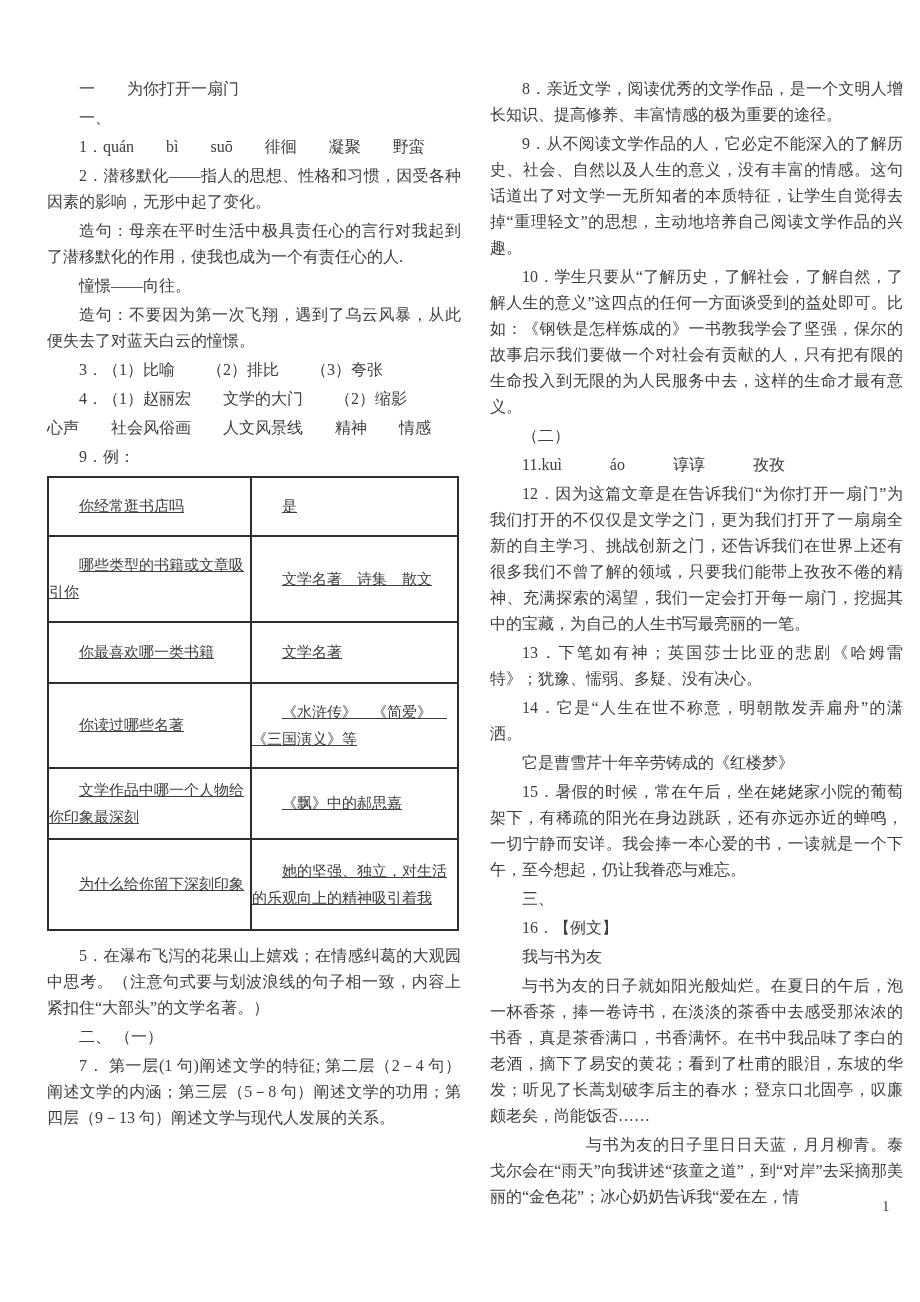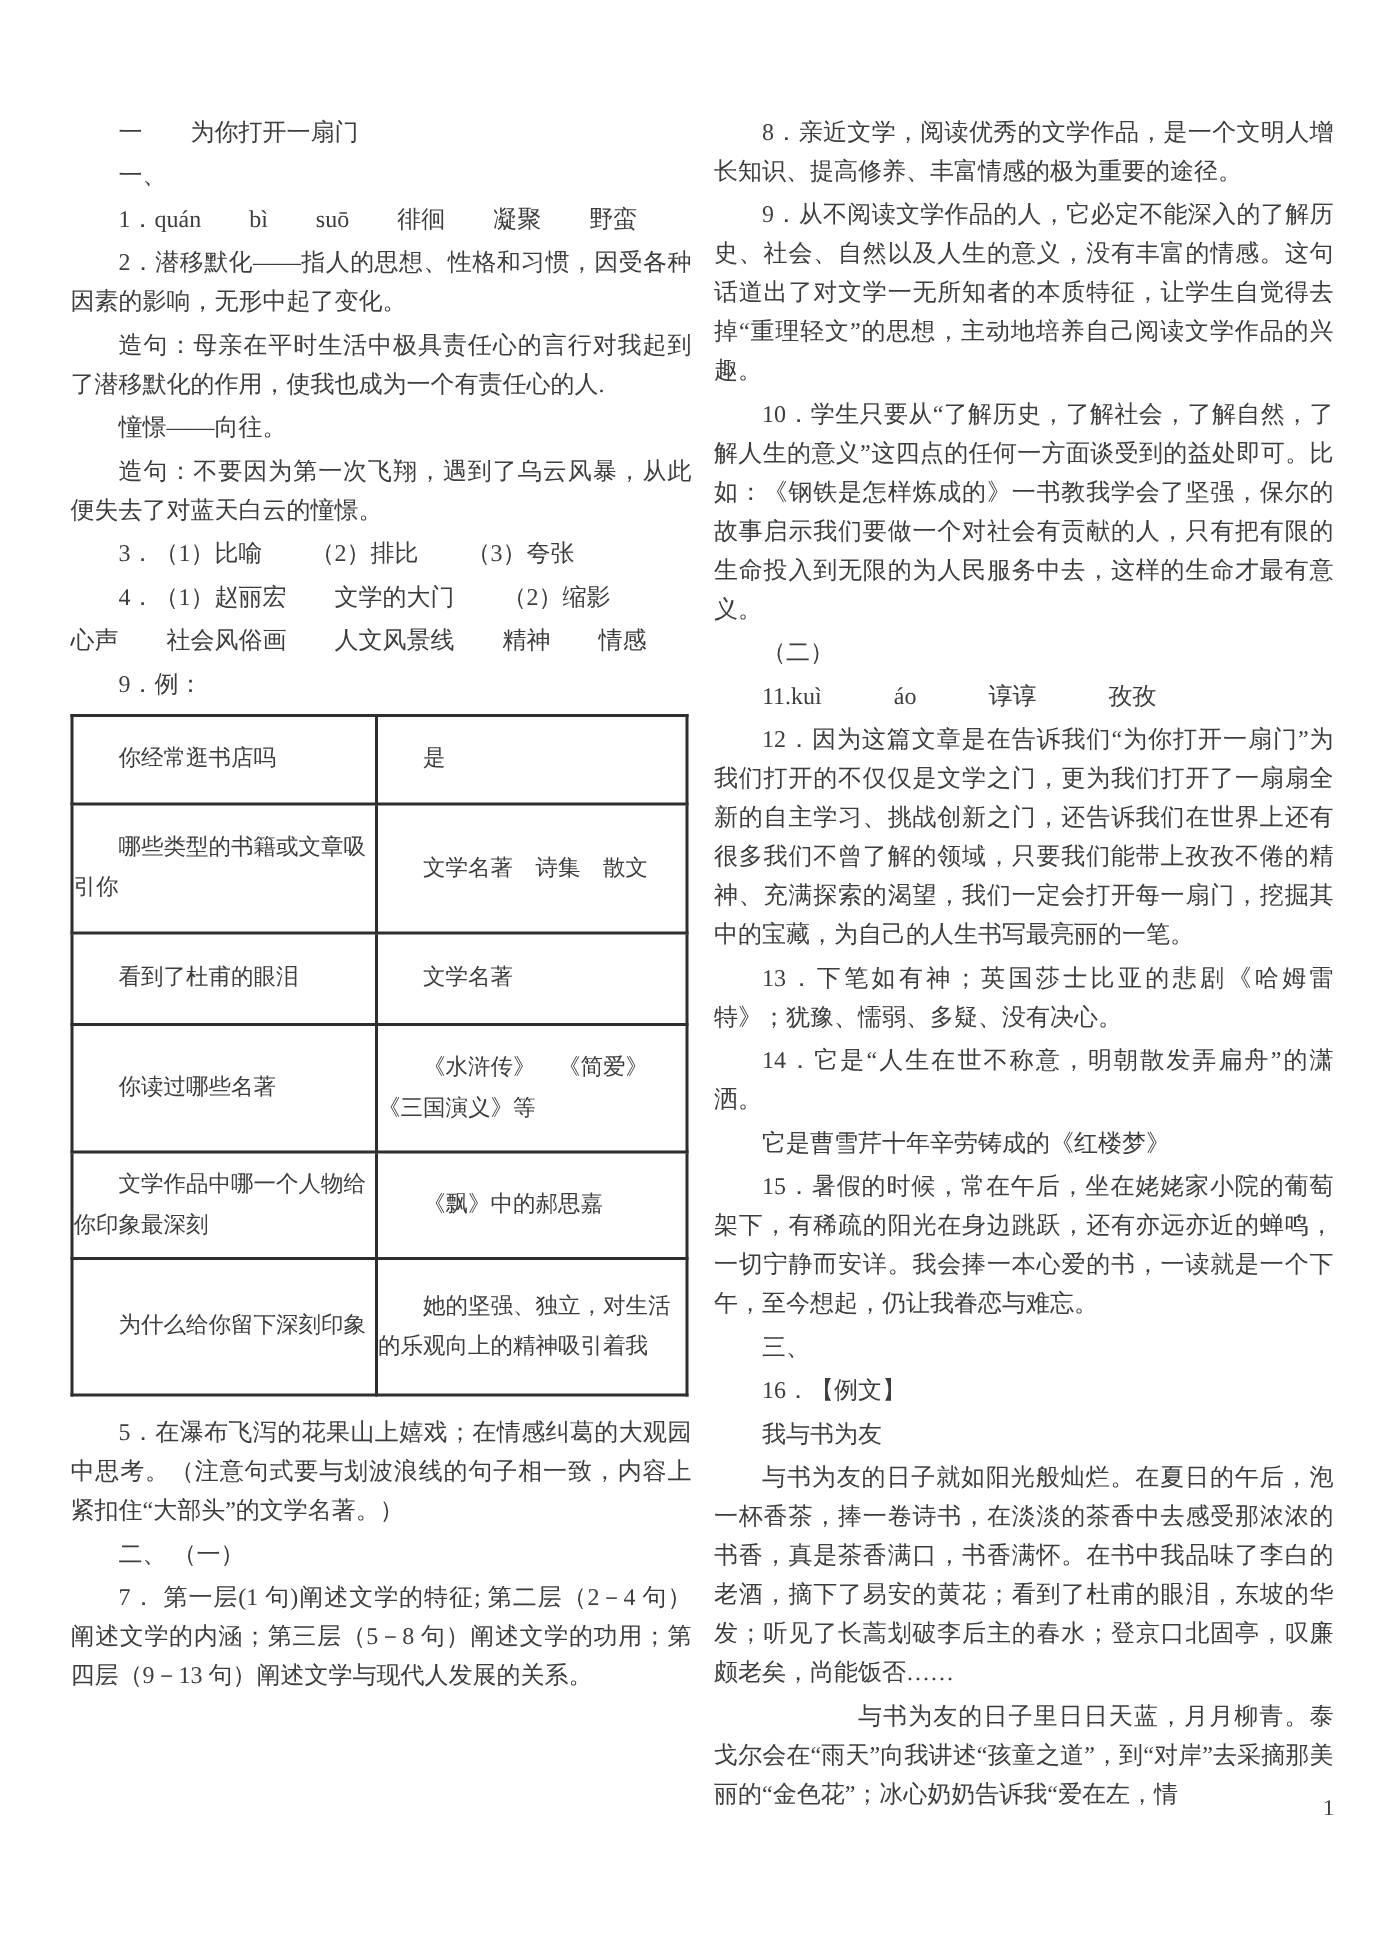--- a/index.html
+++ b/index.html
@@ -9,41 +9,42 @@
     overflow: hidden;
   }
   body {
     position: relative;
     font-family: "Liberation Serif", serif;
     color: #3d3d3d;
   }
   .doc-page { position: absolute; inset: 0; margin-left: 12px; }
   .col { position: absolute; top: 76px; }
   .col-left  { left: 35px;  width: 414px; }
-  .col-right { left: 464px; width: 413px; }
+  .col-right { left: 478px; width: 413px; }
   p.para {
     font-size: 16px;
     line-height: 26px;
     margin: 0 0 3px 0;
     text-align: justify;
     text-indent: 2em;
     word-break: break-all;
   }
   p.noindent { text-indent: 0; }
   p.bigindent { text-indent: 6em; }
   table.survey {
     border-collapse: collapse;
     width: 410px;
     margin: 6px 0 12px 0;
     table-layout: fixed;
   }
   table.survey td {
     border: 2px solid #2e2e2e;
     vertical-align: middle;
     padding: 0;
+    text-decoration: underline;
   }
   td.qcell { width: 201px; }
   td.acell { width: 205px; }
   table.survey p.cell {
     font-size: 15px;
     line-height: 27px;
     margin: 0;
     text-indent: 2em;
     text-align: left;
     word-break: break-all;
@@ -92,21 +93,21 @@
         <tr class="r2">
           <td class="qcell">
               <p class="cell">哪些类型的书籍或文章吸引你</p>
             </td>
           <td class="acell">
               <p class="cell">文学名著　诗集　散文</p>
             </td>
         </tr>
         <tr class="r3">
           <td class="qcell">
-              <p class="cell">看到了杜甫的眼泪</p>
+              <p class="cell">你最喜欢哪一类书籍</p>
             </td>
           <td class="acell">
               <p class="cell">文学名著</p>
             </td>
         </tr>
         <tr class="r4">
           <td class="qcell">
               <p class="cell">你读过哪些名著</p>
             </td>
           <td class="acell">

